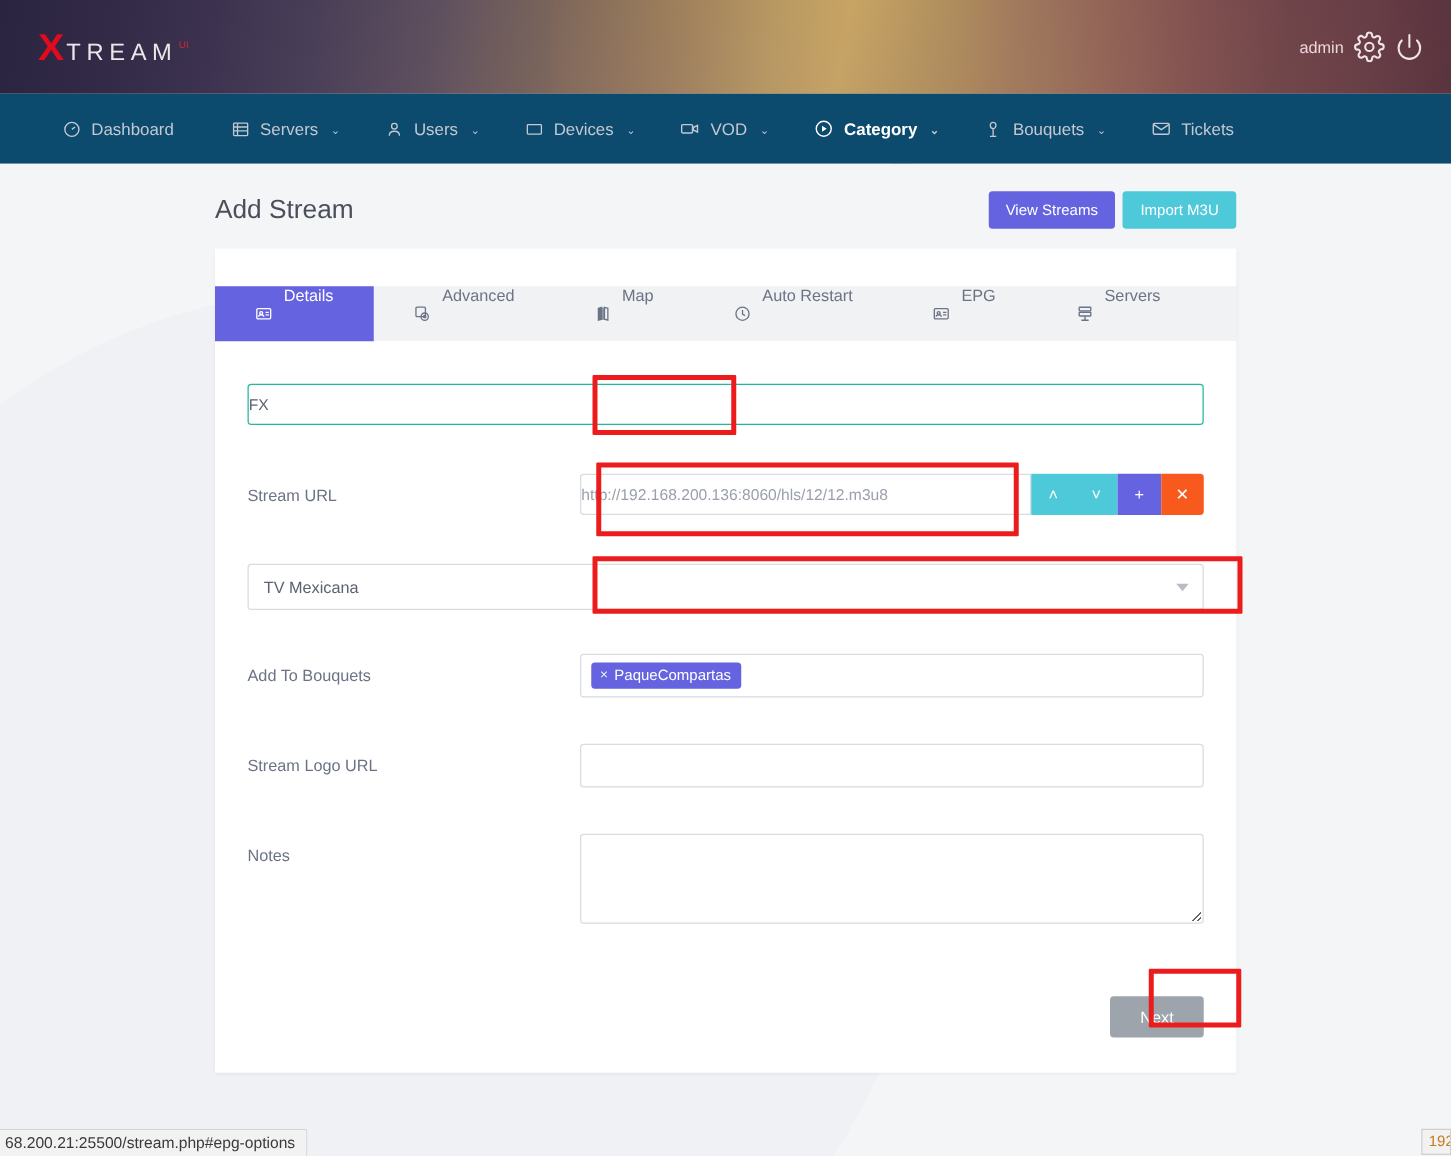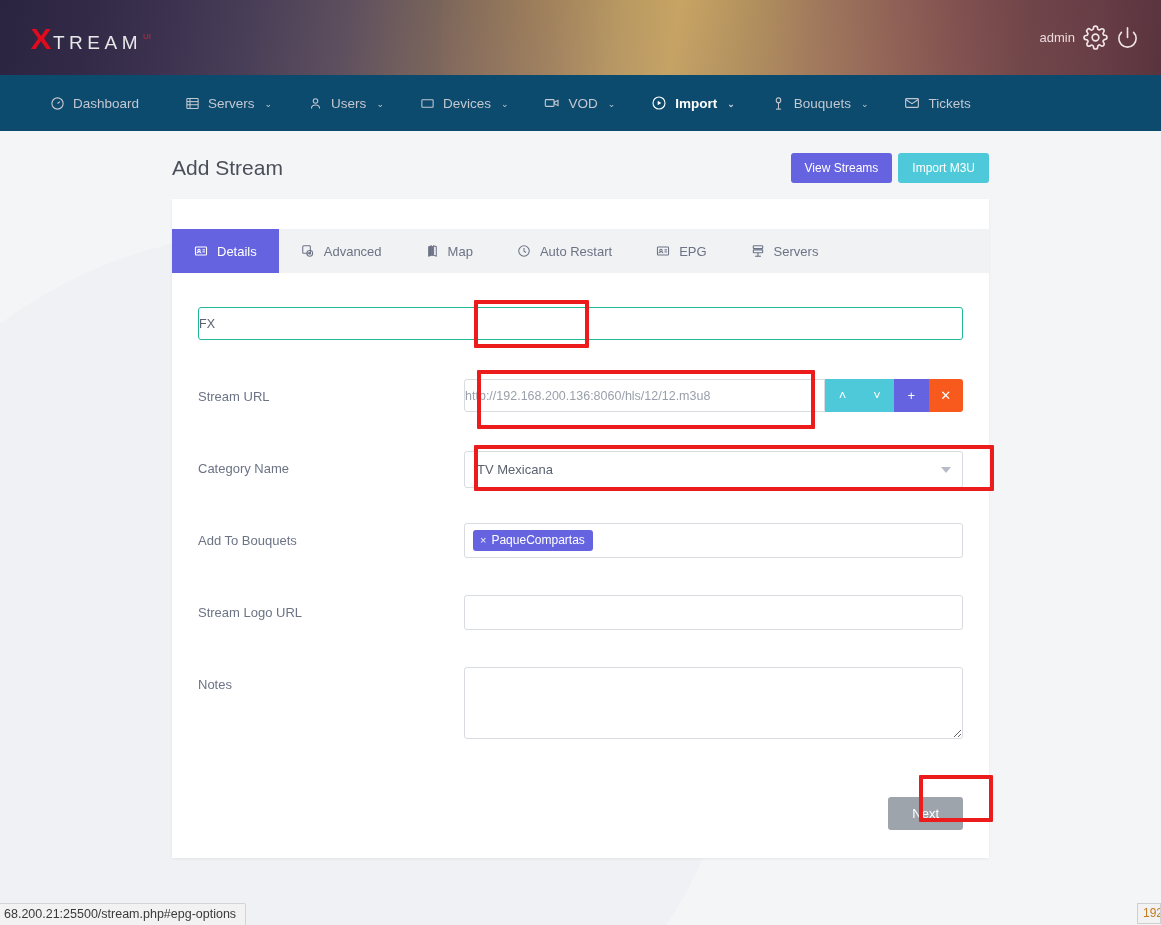--- a/index.html
+++ b/index.html
@@ -190,24 +190,24 @@
     border-radius: 2px;
     box-shadow: 0 1px 3px rgba(0,0,0,0.06);
   }
   .card-toppad { height: 30px; background: #fff; }
   .tabs {
     display: flex;
     background: #f1f2f4;
     height: 44px;
   }
   .tab {
-    display: flex; align-items: center; gap: 9px;
+    display: flex; gap: 9px;
     font-size: 13px;
     color: #6b7385;
-    padding: 0 22px;
+    padding: 0 32px;
     height: 44px;
     cursor: pointer;
     white-space: nowrap;
   }
   .tab.active {
     background: #6563e0;
     color: #ffffff;
   }
   .tab-ico { display: flex; align-items: center; }
 
@@ -448,21 +448,21 @@
     <span>VOD</span>
     <span class="nav-caret">⌄</span>
   </div>
   <div class="nav-item active">
     <span class="nav-ico">
       <svg width="16" height="16" viewBox="0 0 24 24" fill="none" stroke="currentColor" stroke-width="1.7">
           <circle cx="12" cy="12" r="9"></circle>
           <path d="M10 8.5l5.5 3.5L10 15.5z" fill="currentColor" stroke="none"></path>
         </svg>
     </span>
-    <span>Import</span>
+    <span>Category</span>
     <span class="nav-caret">⌄</span>
   </div>
   <div class="nav-item">
     <span class="nav-ico">
       <svg width="15" height="15" viewBox="0 0 24 24" fill="none" stroke="currentColor" stroke-width="1.7">
           <path d="M12 3c2 0 3.6 1.7 3.6 3.8S14 11 12 11s-3.6-1.7-3.6-4.2S10 3 12 3z"></path>
           <path d="M12 11v10"></path>
           <path d="M8 21h8"></path>
         </svg>
     </span>
@@ -580,21 +580,20 @@
               <input class="inp" type="text" placeholder="http://192.168.200.136:8060/hls/12/12.m3u8" style="">
               <button class="ubtn ubtn-cyan">˄</button>
               <button class="ubtn ubtn-cyan">˅</button>
               <button class="ubtn ubtn-purple">+</button>
               <button class="ubtn ubtn-orange">✕</button>
             </div>
           </div>
         </div>
 
         <div class="frow">
-          <div class="flabel">Category Name</div>
           <div class="fctrl">
             <div class="select-box">
               <span>TV Mexicana</span>
               <span class="select-arrow"></span>
             </div>
           </div>
         </div>
 
         <div class="frow">
           <div class="flabel">Add To Bouquets</div>

